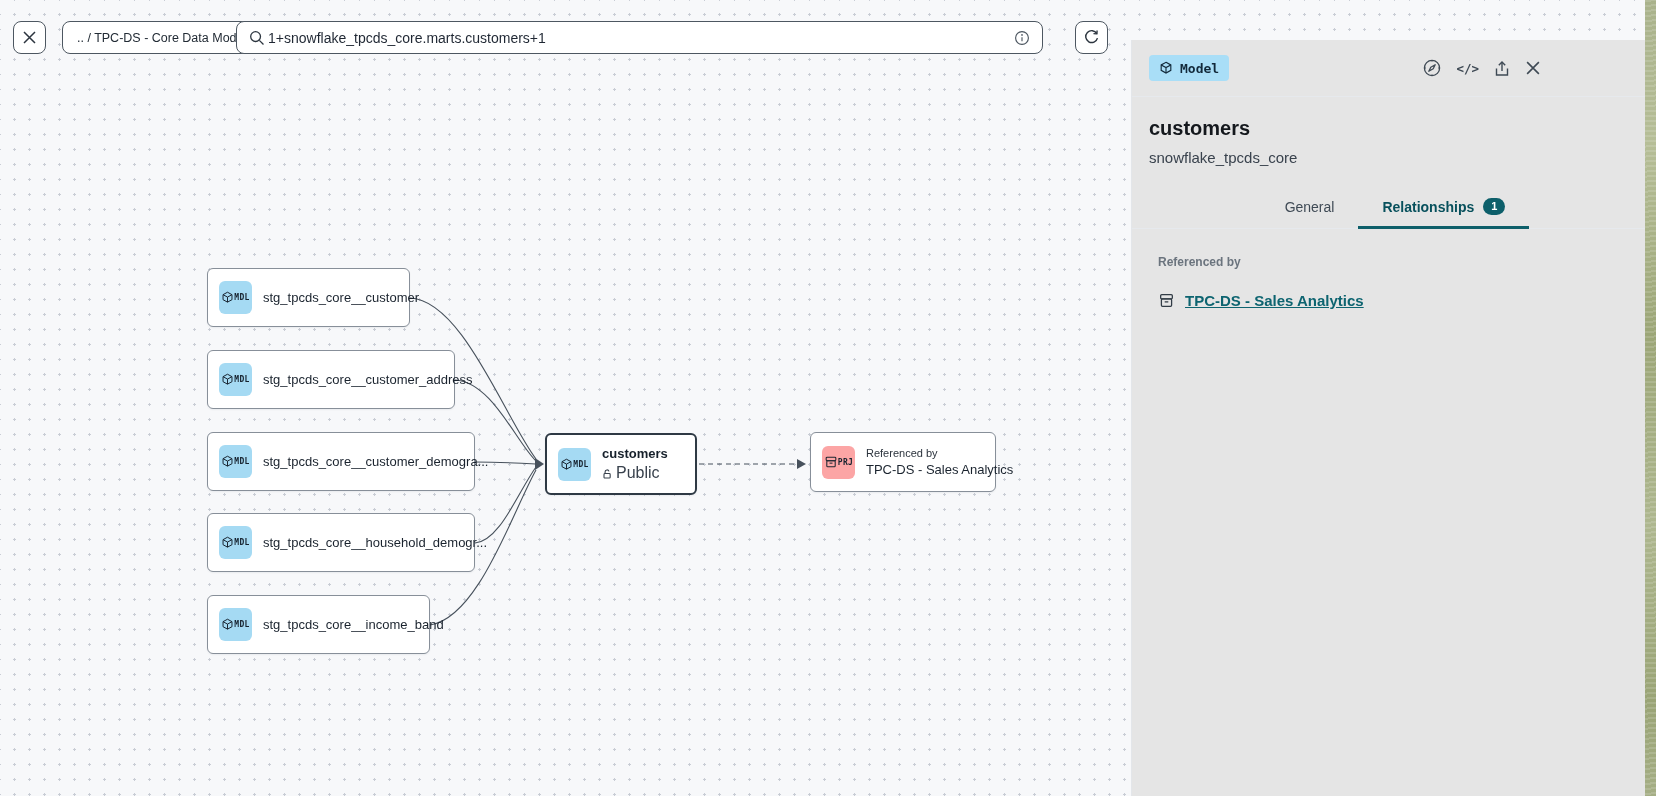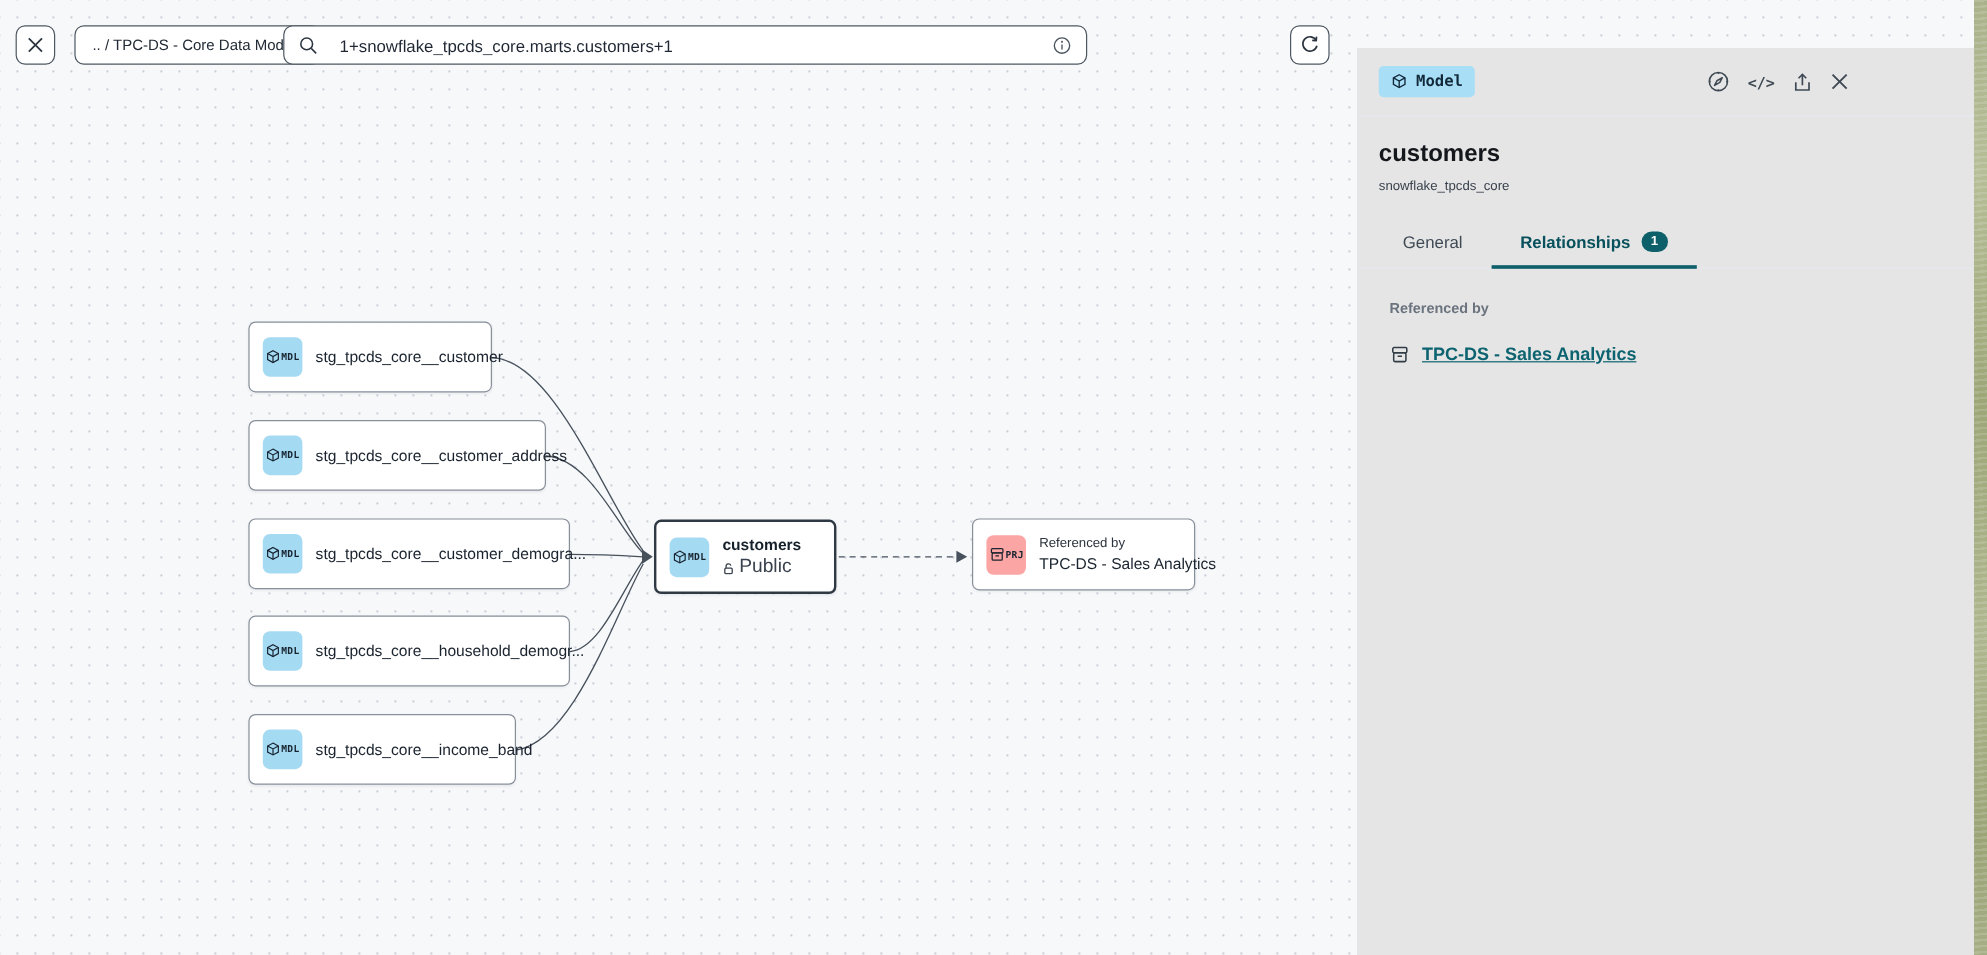--- a/index.html
+++ b/index.html
@@ -14,21 +14,21 @@
     background-size: 15px 15px;
     background-position: 7px 7px;
   }
   .edges { position:absolute; left:0; top:0; pointer-events:none; }
 
   
   .tool { position:absolute; background:#fff; border:1px solid #4d5761; border-radius:8px;
           display:flex; align-items:center; color:#222b35; }
   .close-btn   { left:13px;  top:21px; width:33px; height:33px; justify-content:center; cursor:pointer; }
   .breadcrumb  { left:62px;  top:21px; height:33px; padding:0 14px; font-size:12.5px; white-space:nowrap; cursor:pointer; }
-  .searchbar   { left:236px; top:21px; width:670px; height:33px; padding:0 12px; gap:18px; }
+  .searchbar   { left:236px; top:21px; width:807px; height:33px; padding:0 12px; gap:3px; }
   .refresh-btn { left:1075px;top:21px; width:33px; height:33px; justify-content:center; cursor:pointer; }
   .searchbar input { flex:1; border:none; outline:none; font-size:14px; color:#1f2733;
                      font-family:"Liberation Sans", sans-serif; background:transparent; }
   .icon { display:inline-flex; align-items:center; justify-content:center; }
 
   
   .node { position:absolute; background:#fff; border:1px solid #878f99; border-radius:6px;
           display:flex; align-items:center; padding-left:11px; gap:11px;
           box-shadow:0 1px 2px rgba(25,35,45,.06); cursor:pointer; }
   .node .label { font-size:13px; color:#1a232e; white-space:nowrap; }
@@ -51,23 +51,23 @@
                   justify-content:space-between; padding:0 104px 0 17px; }
   .type-badge { background:#a9def7; border-radius:4px; height:26px; padding:0 10px;
                 display:inline-flex; align-items:center; gap:7px;
                 font-family:"DejaVu Sans Mono", monospace; font-size:13px; font-weight:700; color:#12293a; }
   .header-icons { display:flex; align-items:center; gap:14px; color:#3e4954; }
   .hicon { cursor:pointer; display:inline-flex; align-items:center; justify-content:center; }
   .code-glyph { font-family:"DejaVu Sans Mono", monospace; font-size:12.5px; font-weight:700; color:#3e4954; }
 
   .title-block { padding:20px 17px 0; }
   .panel-title { font-size:20px; font-weight:700; color:#14181d; }
-  .panel-subtitle { margin-top:9px; font-size:11px; color:#39424d; }
-
-  .tabs { margin-top:23px; display:flex; padding-left:13px; border-bottom:1px solid #e6e9ed; }
+  .panel-subtitle { margin-top:9px; font-size:15px; color:#39424d; }
+
+  .tabs { margin-top:23px; display:flex; padding-left:13px; border-bottom:1px solid #e6e9ed;justify-content:center; }
   .tab { padding:9px 24px 11px; font-size:14px; color:#3f4a55; display:flex; align-items:center; gap:9px;
          border-bottom:3px solid transparent; margin-bottom:-1px; cursor:pointer; }
   .tab-active { color:#07505c; font-weight:700; border-bottom-color:#0d5f6a; }
   .count-badge { background:#0d5f6a; color:#fff; font-size:11px; font-weight:700;
                  border-radius:10px; padding:3px 8px; line-height:1; }
 
   .section { padding:26px 26px 0; }
   .section-label { font-size:12px; font-weight:700; color:#6b747e; }
   .ref-row { margin-top:23px; display:flex; align-items:center; gap:10px; }
   .ref-link { color:#0d6470; font-size:15px; font-weight:600; text-decoration:underline; cursor:pointer; }

